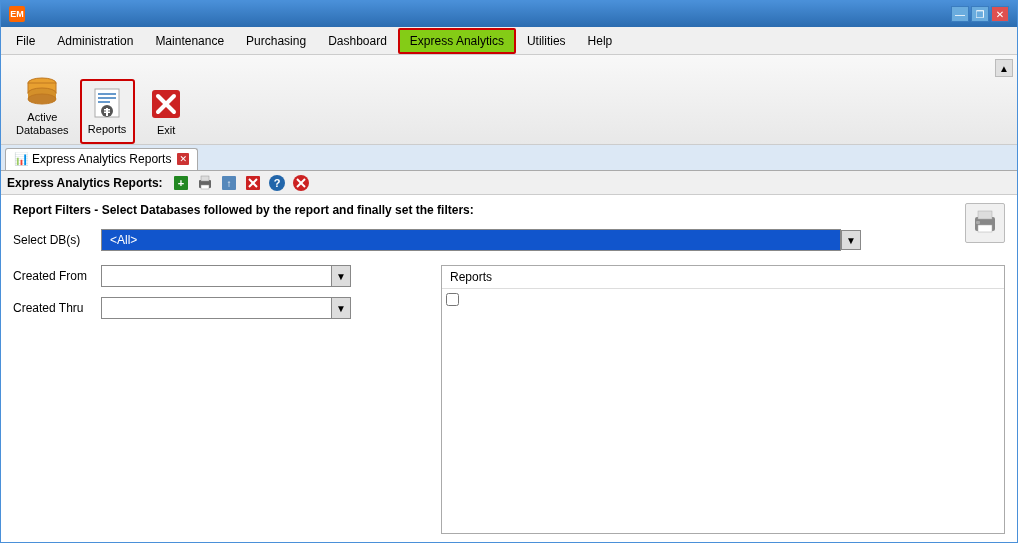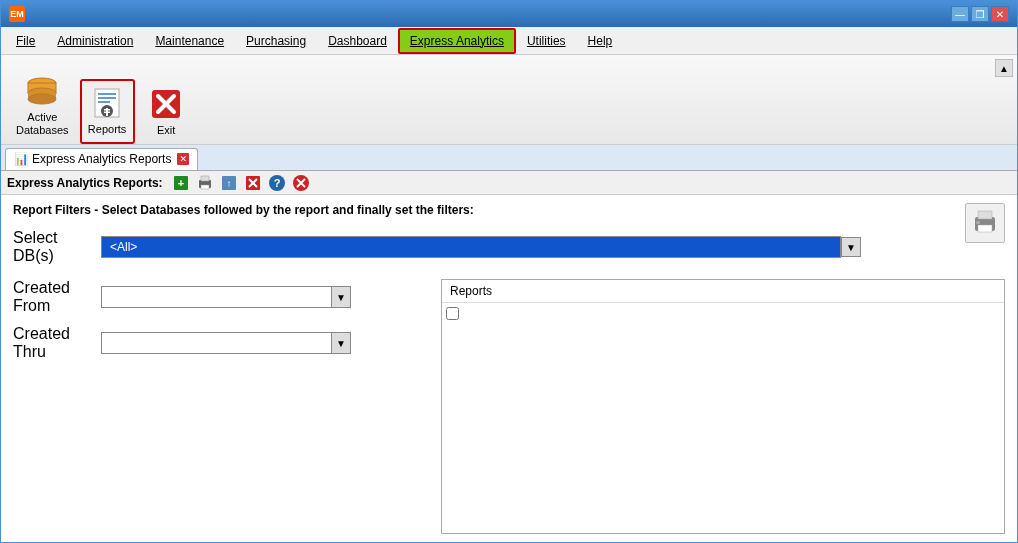--- a/index.html
+++ b/index.html
@@ -76,21 +76,20 @@
 
     
     .menu-bar {
       background: #f0f0f0;
       border-bottom: 1px solid #ccc;
       display: flex;
       align-items: center;
       padding: 2px 4px;
       height: 28px;
       flex-shrink: 0;
-      text-decoration: underline;
     }
 
     .menu-item {
       padding: 4px 10px;
       cursor: pointer;
       font-size: 12px;
       border-radius: 2px;
       border: 1px solid transparent;
     }
 
@@ -277,21 +276,21 @@
     }
 
     .filter-row {
       display: flex;
       align-items: center;
       gap: 8px;
       margin-bottom: 6px;
     }
 
     .filter-label {
-      font-size: 16px;
+      font-size: 12px;
       width: 80px;
       flex-shrink: 0;
     }
 
     .filter-select {
       flex: 1;
       max-width: 740px;
       height: 22px;
       background: #1155cc;
       color: white;

